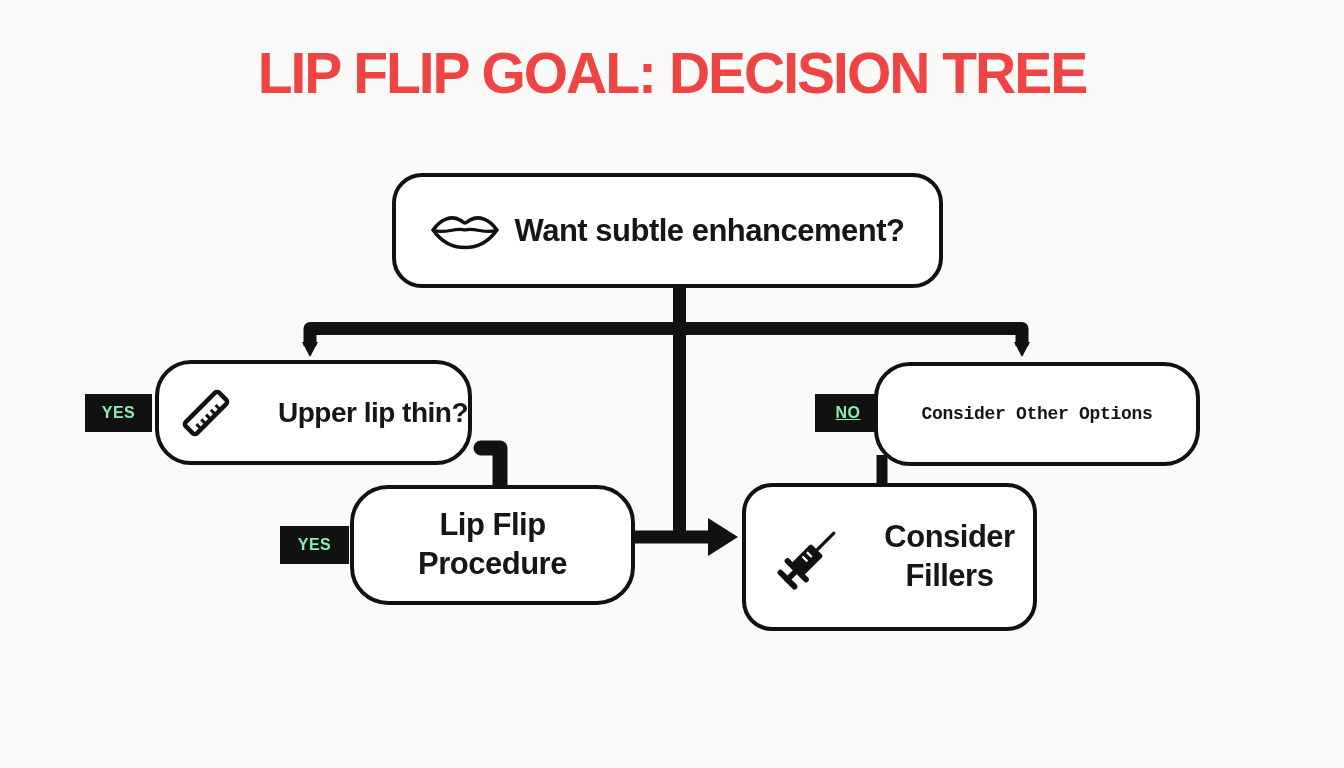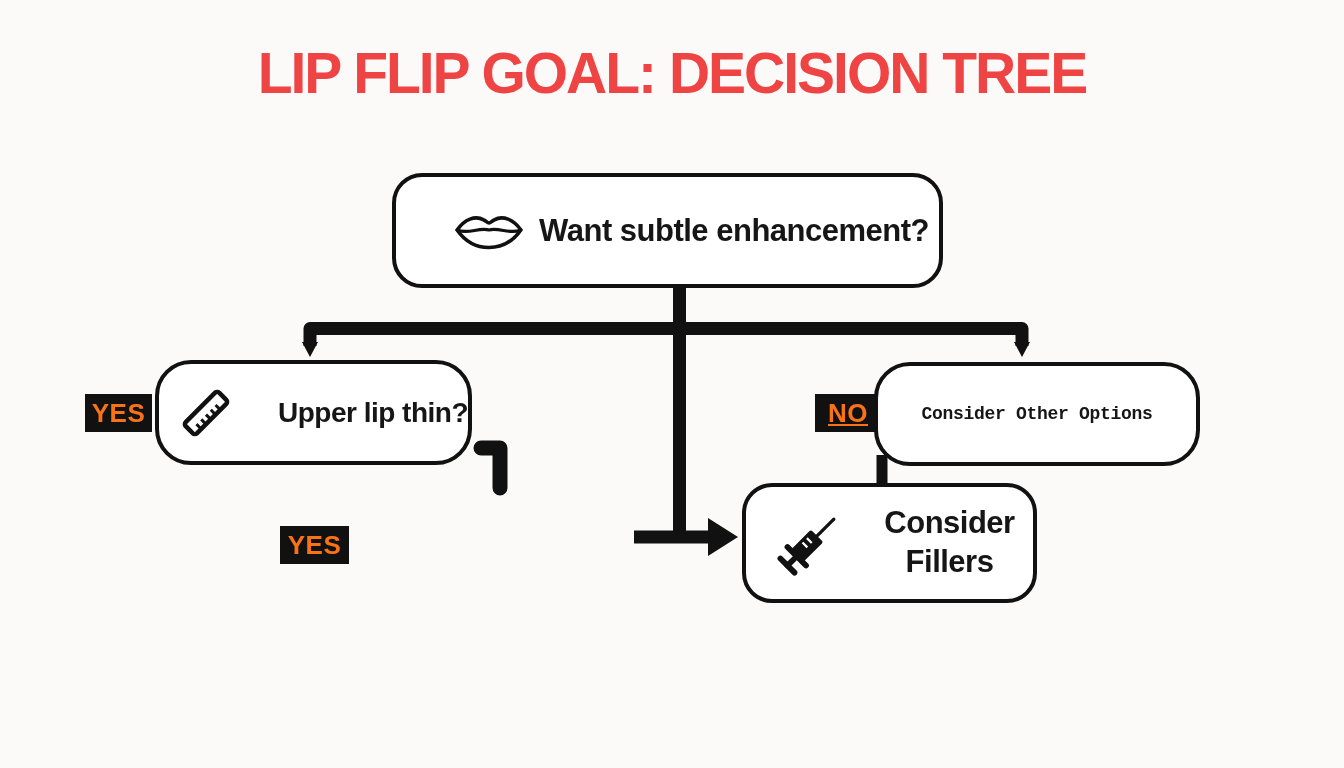--- a/index.html
+++ b/index.html
@@ -24,40 +24,40 @@
 
   .node{
     position:absolute;z-index:3;
     background:#ffffff;border:4px solid #111;
     display:flex;align-items:center;justify-content:center;
     box-sizing:border-box;
   }
   .node .label{font-weight:bold;color:#161616;}
   .multiline{white-space:pre-line;text-align:center;line-height:1.25;}
 
-  .node-root{left:392px;top:173px;width:551px;height:115px;border-radius:30px;gap:16px;padding:0 10px;justify-content:flex-end;}
+  .node-root{left:392px;top:173px;width:551px;height:115px;border-radius:30px;gap:16px;padding:0 10px;}
   .node-root .label{font-size:31px;letter-spacing:-0.5px;}
 
   .node-upper{left:155px;top:360px;width:317px;height:105px;border-radius:36px;gap:18px;justify-content:space-between;padding-left:20px;}
   .node-upper .label{font-size:28px;letter-spacing:-0.5px;}
 
   .node-other{left:874px;top:362px;width:326px;height:104px;border-radius:36px;}
   .node-other .label{font-size:18px;letter-spacing:-0.3px;font-family:Liberation Mono, monospace;}
 
   .node-lipflip{left:350px;top:485px;width:285px;height:120px;border-radius:38px;}
   .node-lipflip .label{font-size:31px;letter-spacing:-0.5px;}
 
-  .node-fillers{left:742px;top:483px;width:295px;height:120px;border-radius:30px;gap:10px;justify-content:flex-start;padding-left:18px;}
+  .node-fillers{left:742px;top:483px;width:295px;height:148px;border-radius:30px;gap:10px;justify-content:flex-start;padding-left:18px;}
   .node-fillers .label{font-size:31px;flex:1;letter-spacing:-0.5px;}
 
   .badge{
     position:absolute;z-index:2;
-    background:#111;color:#f97316;
+    background:#111;color:#86efac;
     display:flex;align-items:center;justify-content:center;
-    font-weight:bold;font-size:26px;letter-spacing:0.5px;
+    font-weight:bold;font-size:16px;letter-spacing:0.5px;
   }
   .badge-yes-left{left:85px;top:394px;width:67px;height:38px;}
   .badge-no-right{left:815px;top:394px;width:66px;height:38px;text-decoration:underline;}
   .badge-yes-lower{left:280px;top:526px;width:69px;height:38px;}
 
   .icon{display:block;flex:0 0 auto;}
 </style>
 </head>
 <body>
 
@@ -104,20 +104,24 @@
         <line x1="35" y1="31" x2="35" y2="25" stroke="#111" stroke-width="2.6"></line>
       </g>
     </svg>
     <span class="label">Upper lip thin?</span>
   </div>
 
   <div class="node node-other">
     <span class="label">Consider Other Options</span>
   </div>
 
+  <div class="node node-lipflip">
+    <span class="label multiline">Lip Flip
+Procedure</span>
+  </div>
 
   <div class="node node-fillers">
     <svg class="icon" width="92" height="80" viewBox="0 0 64 64">
       <g transform="rotate(-45 32 32)">
         <line x1="40" y1="32" x2="59" y2="32" stroke="#111" stroke-width="2.6" stroke-linecap="round"></line>
         <rect x="17" y="25" width="23" height="14" rx="1.5" fill="#111"></rect>
         <line x1="28" y1="27.5" x2="28" y2="33" stroke="#fff" stroke-width="1.8"></line>
         <line x1="33" y1="27.5" x2="33" y2="33" stroke="#fff" stroke-width="1.8"></line>
         <line x1="17" y1="21.5" x2="17" y2="42.5" stroke="#111" stroke-width="4.6" stroke-linecap="round"></line>
         <line x1="6.5" y1="32" x2="14" y2="32" stroke="#111" stroke-width="4.6" stroke-linecap="round"></line>

